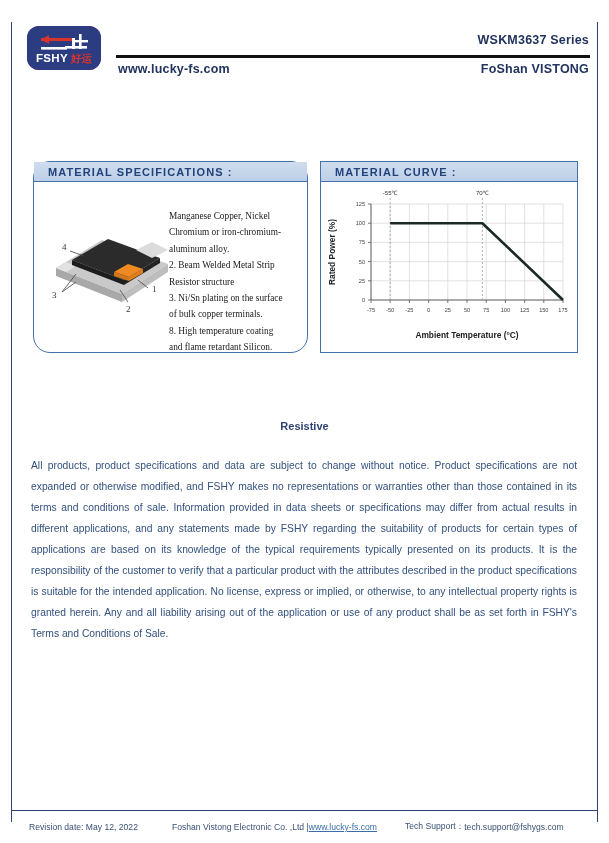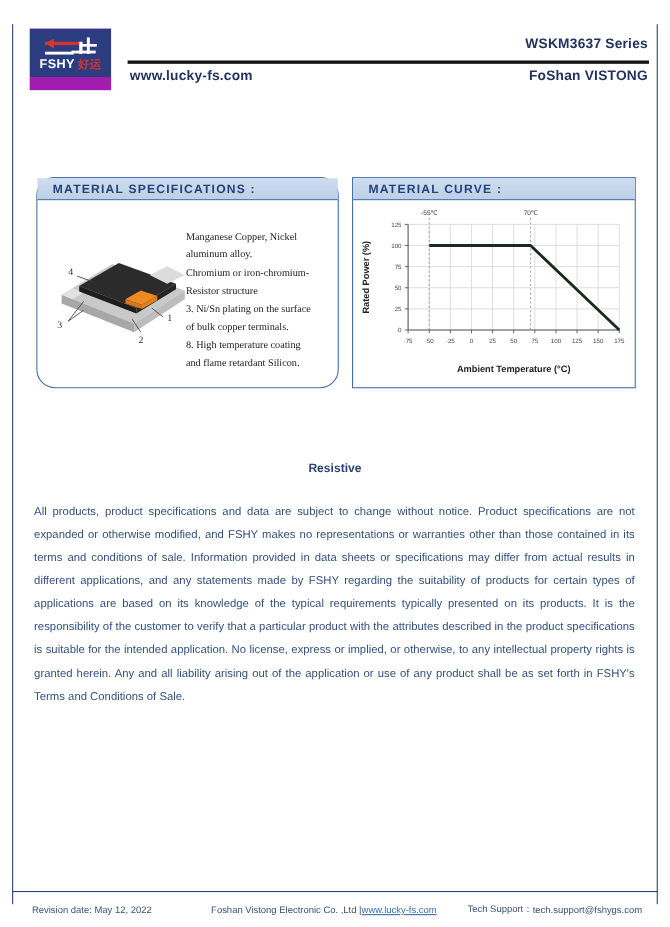--- a/index.html
+++ b/index.html
@@ -39,23 +39,24 @@
     left: 0;
     top: 0;
     width: 609px;
     height: 100px;
   }
   .logo {
     position: absolute;
     left: 27px;
     top: 26px;
     width: 74px;
-    height: 56px;
+    height: 44px;
     background: #a21caf;
     overflow: hidden;
+    border-radius: 12px;
   }
   .logo svg { display: block; }
 
   .header-rule {
     position: absolute;
     left: 116px;
     top: 55px;
     width: 474px;
     height: 3px;
     background: #111111;
@@ -196,21 +197,21 @@
     left: 11px;
     top: 813px;
     width: 587px;
     height: 28px;
     display: flex;
     align-items: center;
     font-size: 8.6px;
     color: #3a5076;
   }
   .footer-rev { margin-left: 18px; }
-  .footer-mid { margin-left: 54px; }
+  .footer-mid { margin-left: 34px; }
   .footer-link {
     color: #3a6ea8;
     text-decoration: underline;
   }
   .footer-sup { margin-left: 28px; }
 </style>
 </head>
 <body>
 
 <div class="page-border-left"></div>
@@ -273,22 +274,23 @@
         <line x1="108" y1="82" x2="98" y2="74" stroke="#444" stroke-width="0.8"></line>
         <text x="22" y="44" font-family="Liberation Serif, serif" font-size="9" fill="#333">4</text>
         <text x="12" y="92" font-family="Liberation Serif, serif" font-size="9" fill="#333">3</text>
         <text x="86" y="106" font-family="Liberation Serif, serif" font-size="9" fill="#333">2</text>
         <text x="112" y="86" font-family="Liberation Serif, serif" font-size="9" fill="#333">1</text>
       </svg>
     </div>
 
     <div class="mat-text">
       <div>Manganese Copper, Nickel</div>
+      <div>Chromium or iron-chromium-</div>
       <div>aluminum alloy.</div>
-      <div>Chromium or iron-chromium-</div>
+      <div>2. Beam Welded Metal Strip</div>
       <div>Resistor structure</div>
       <div>3.  Ni/Sn plating on the surface</div>
       <div>of bulk copper terminals.</div>
       <div>8. High temperature coating</div>
       <div>and flame retardant Silicon.</div>
     </div>
 
   </div>
 </div>
 

